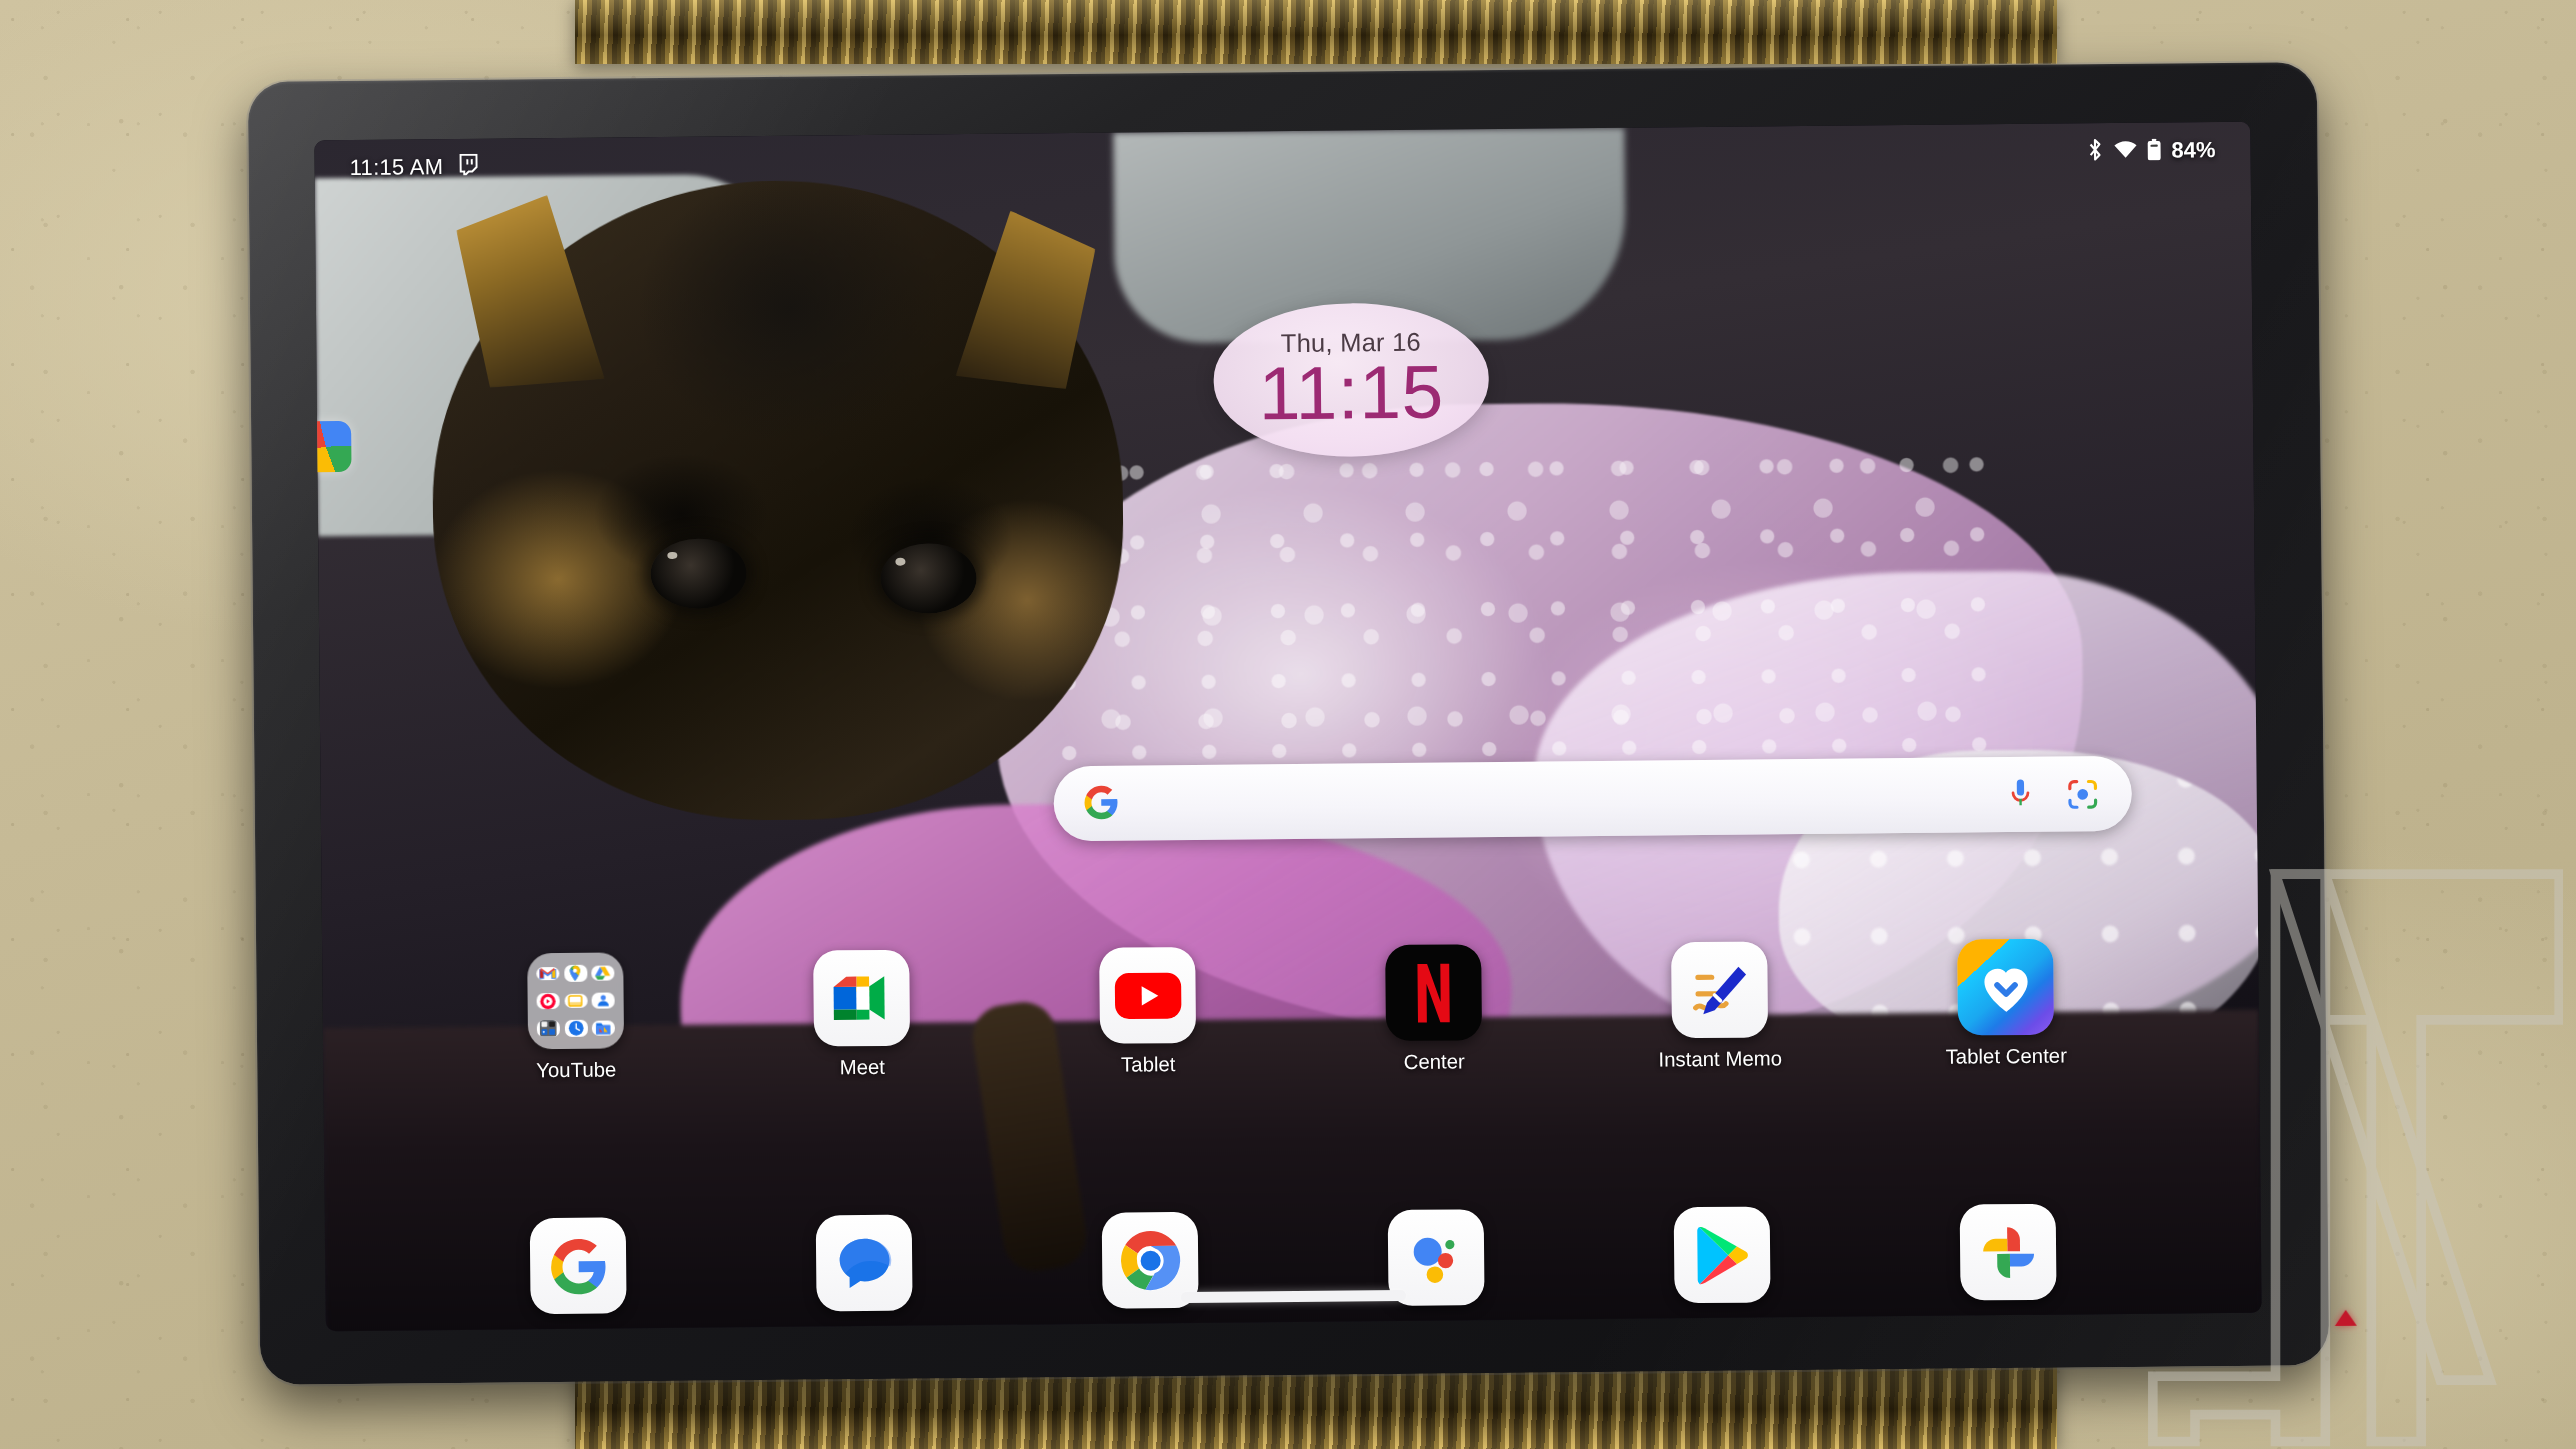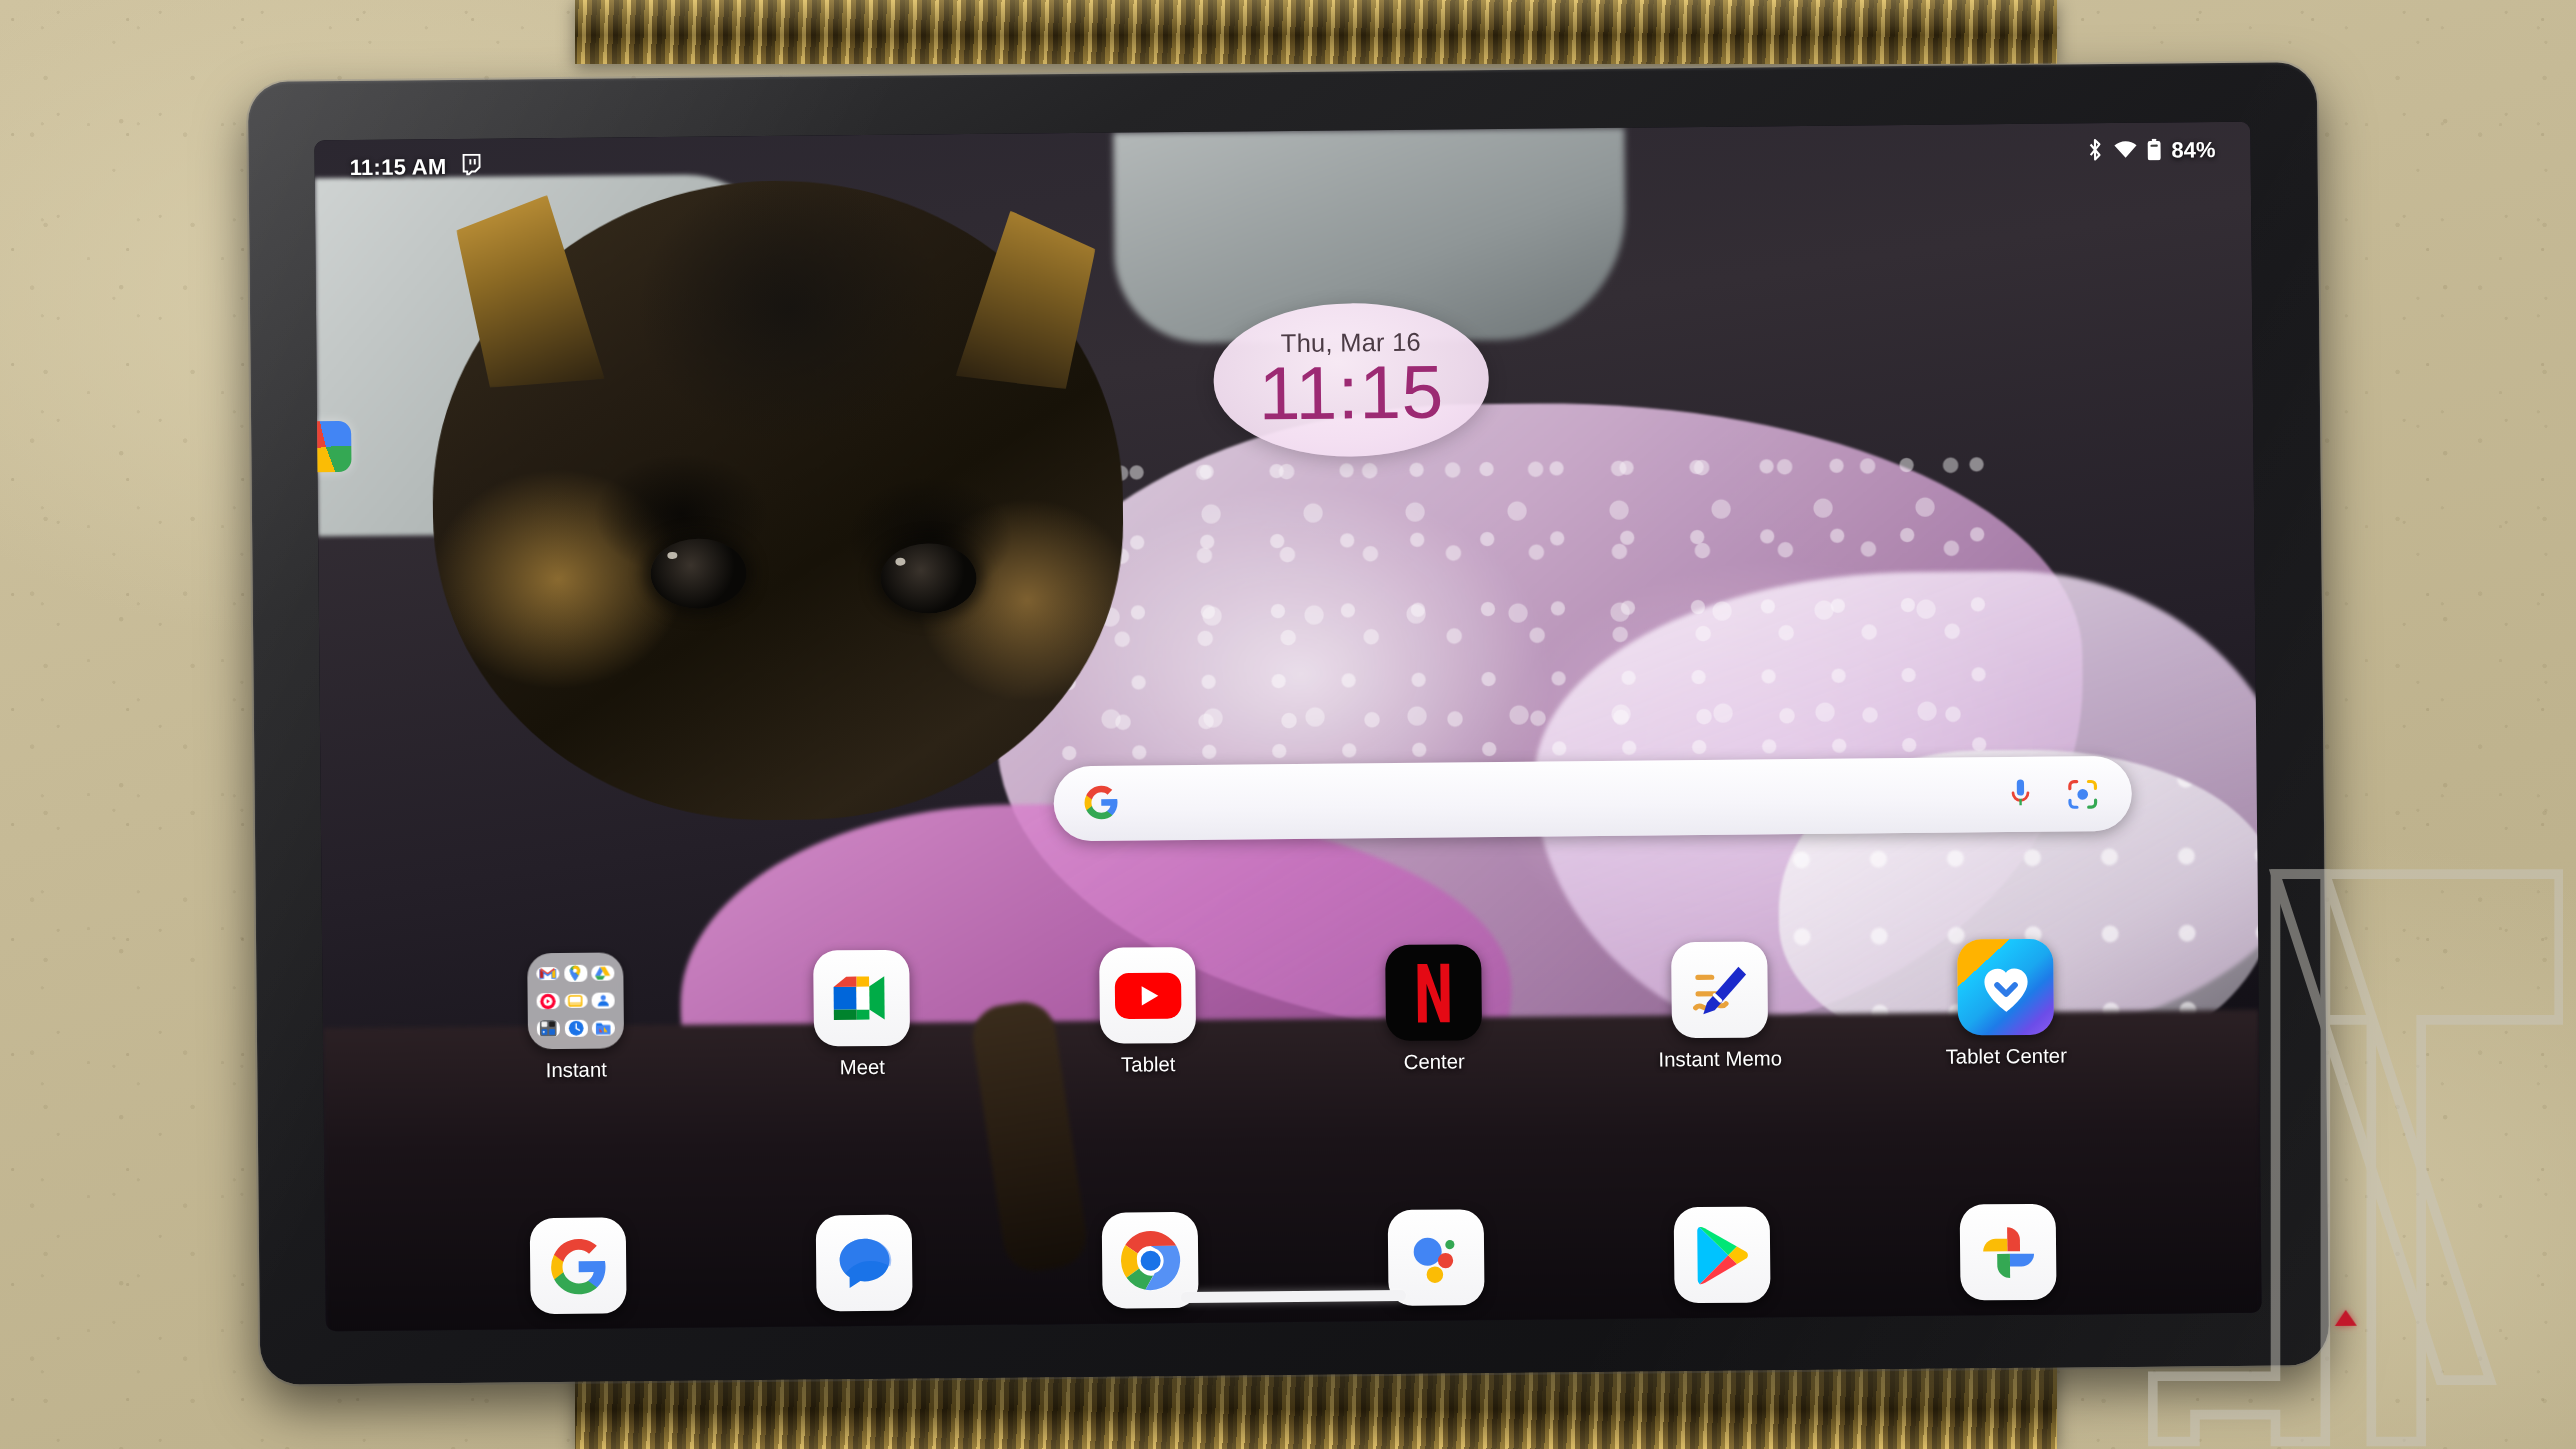--- a/index.html
+++ b/index.html
@@ -194,21 +194,21 @@
   }
 
   
   #statusbar{
     position:absolute; left:0; top:0; width:100%; height:55px;
     display:flex; align-items:center; justify-content:space-between;
     padding:0 35px; color:#fff;
     text-shadow:0 1.3px 5.1px rgba(0,0,0,.9);
   }
   .sb-left{ display:flex; align-items:center; gap:14px; }
-  #sb-clock{ font-size:22px; font-weight:bold; letter-spacing:0.3px;text-align:center; }
+  #sb-clock{ font-size:22px; font-weight:normal; letter-spacing:0.3px;text-align:center; }
   .sb-right{ display:flex; align-items:center; gap:9px; }
   .sb-icon{ display:block; }
   #sb-battery-pct{ font-size:22px; font-weight:bold; margin-left:1px; }
 
   
   #clock-widget{
     position:absolute; left:897px; top:173px;
     width:275px; height:153px;
     border-radius:141px/77px;
     background:radial-gradient(ellipse at 45% 38%, rgba(253,239,250,.97) 0%, rgba(246,226,244,.94) 60%, rgba(238,214,238,.92) 100%);
@@ -464,21 +464,21 @@
           </div>
           <div class="mini">
             <svg width="16.6" height="15.3" viewBox="0 0 26 24">
               <path d="M2 4h8l2.5 3H24v14H2z" fill="#1A73E8"></path>
               <path d="M2 8h22v13H2z" fill="#4285F4"></path>
               <path d="M7 12l5 6-5 0z" fill="#EA4335"></path>
               <path d="M14 10l6 8h-6z" fill="#FBBC05"></path>
             </svg>
           </div>
         </div>
-        <div class="app-label">Instant</div>
+        <div class="app-label">YouTube</div>
       </div>
 
       <div class="app">
         <div class="app-icon icon-white">
           <svg width="66" height="56" viewBox="0 0 52 44">
             <path d="M32 13v18l12 8V5l-12 8z" fill="#00AC47"></path>
             <path d="M4 13h18v18H4z" fill="#0066DA"></path>
             <path d="M22 5h10v12H22z" fill="#FFBA00"></path>
             <path d="M22 31h10v8H22z" fill="#00AC47"></path>
             <path d="M4 13 14 5h8v8H4z" fill="#EA4335"></path>

